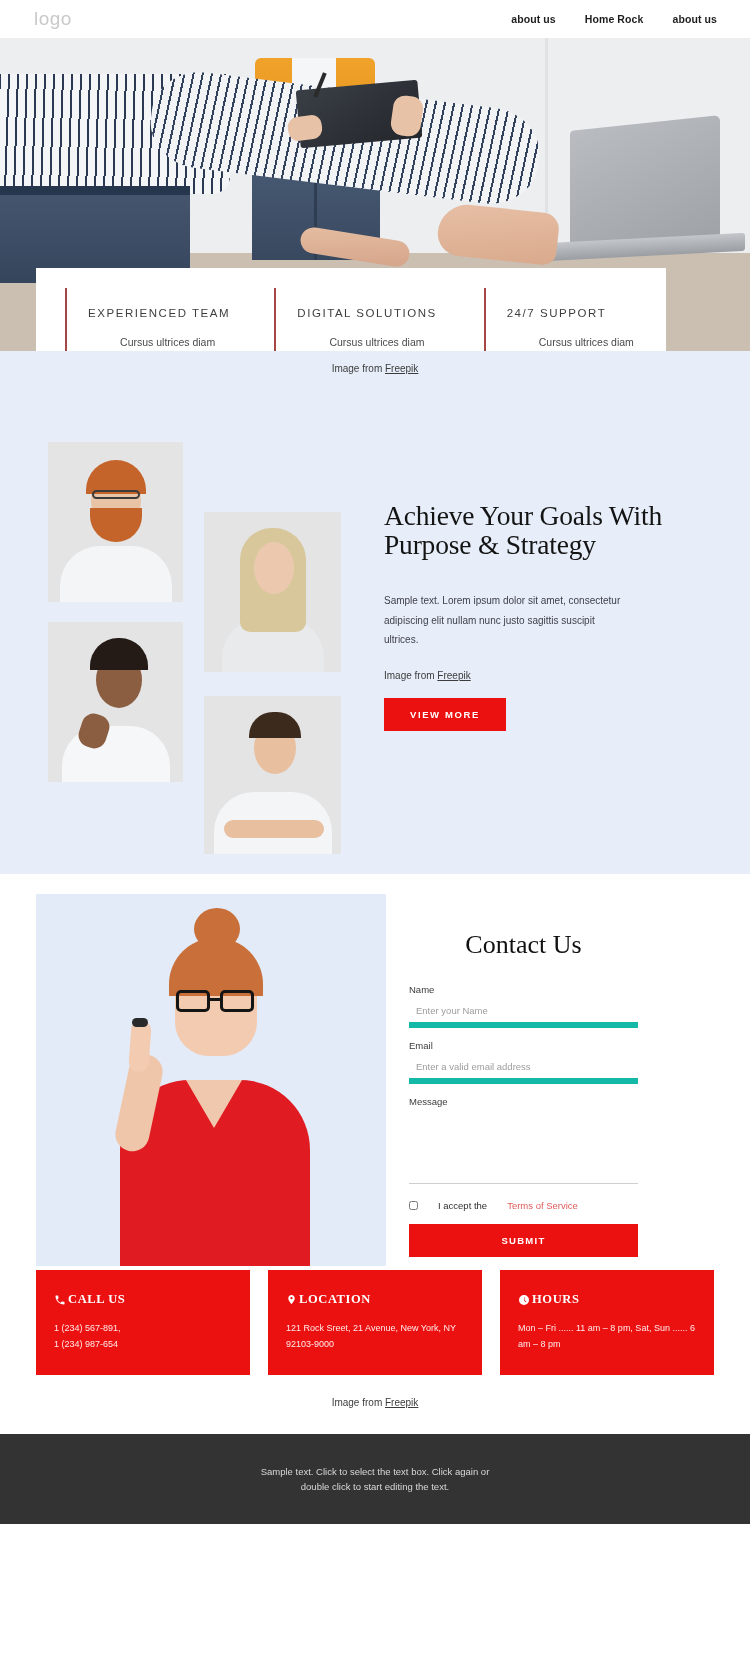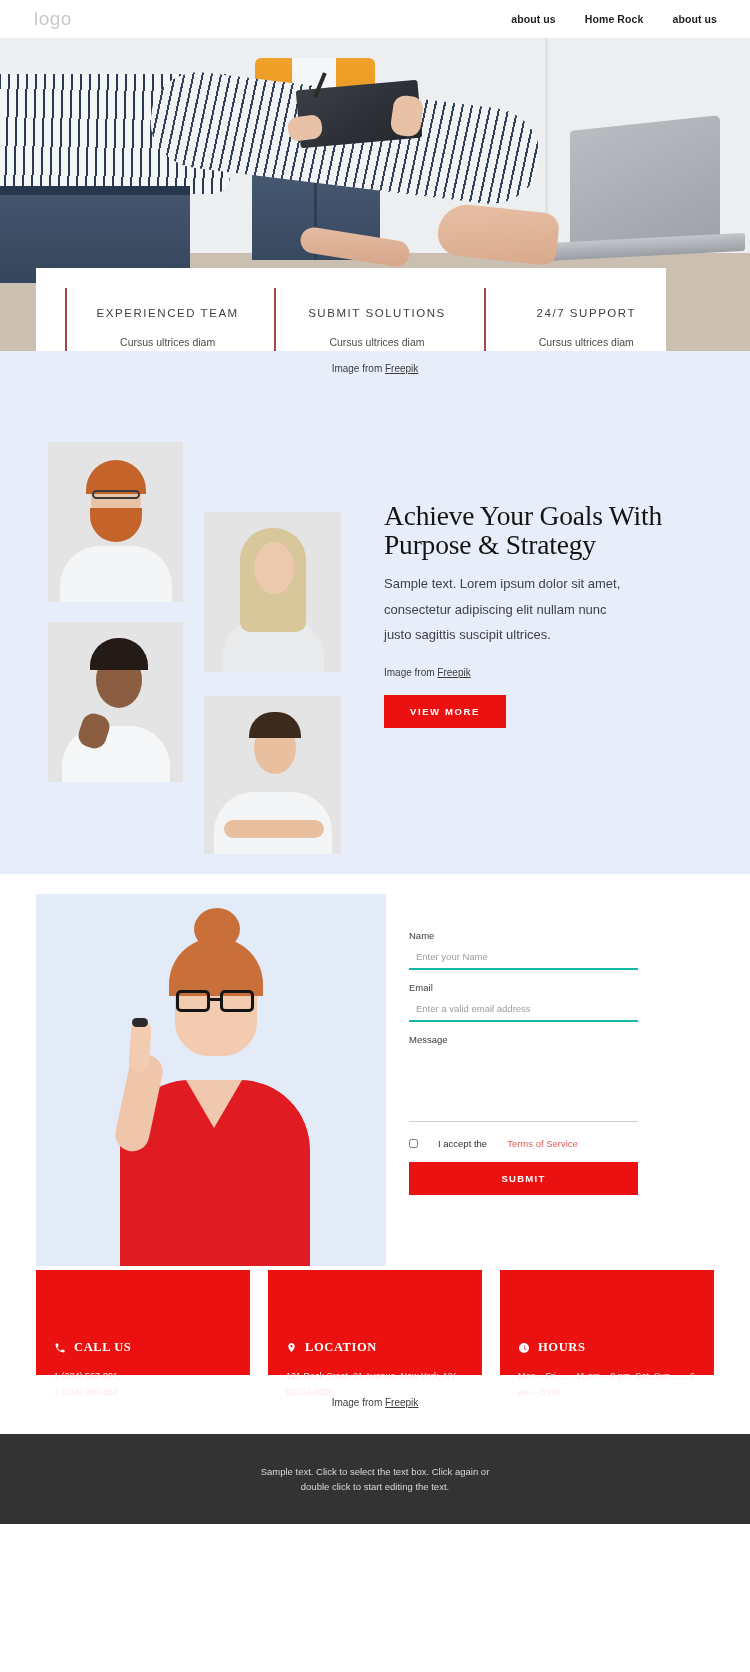--- a/index.html
+++ b/index.html
@@ -159,21 +159,20 @@
     height: 79px;
     display:flex; flex-direction:column; justify-content:center;
   }
   .feature-col:first-child { margin-left: 29px; }
   .feature-title {
     font-size: 11.5px;
     letter-spacing: 1.55px;
     color: #3e3e3e;
     font-weight: 400;
     margin-bottom: 17px;
-    text-align: center;
   }
   .feature-sub {
     font-size: 10.5px;
     color: #4a4a4a;
     font-weight: 400;
     text-align: center;
   }
 
   
   .band-blue { background:#e7eef9; width:750px; }
@@ -213,24 +212,24 @@
   }
   .team-h2 {
     font-family:"Liberation Serif", serif;
     font-size: 27.5px;
     line-height: 1.06;
     color:#141414;
     font-weight: 400;
     letter-spacing:-0.2px;
   }
   .team-p {
-    font-size: 13px;
+    font-size: 10px;
     line-height: 1.95;
     color:#40404a;
-    margin-top: 12px;
+    margin-top: 32px;
     width: 246px;
   }
   .team-credit {
     font-size:10px;
     color:#3c3c3c;
     margin-top: 20px;
   }
   .btn-red {
     display:inline-flex;
     align-items:center; justify-content:center;
@@ -275,21 +274,21 @@
   .field { margin-bottom: 12px; }
   .field-label {
     font-size:9.5px;
     color:#3a3a3a;
     display:block;
     margin-bottom: 5px;
   }
   .field input {
     width:100%;
     border:none;
-    border-bottom:2px solid #14b8a6;
+    border-bottom:6px solid #14b8a6;
     font-family:"Liberation Sans", sans-serif;
     font-size:9.5px;
     color:#444;
     padding: 3px 0 6px 7px;
     outline:none;
     background:transparent;
   }
   .field textarea {
     width:100%;
     height:72px;
@@ -335,27 +334,26 @@
     margin-top: 2px;
   }
   .info-card {
     flex:1;
     background:#ec1111;
     color:#fff;
     height:105px;
     padding: 22px 18px 0 18px;
   }
   .info-head {
-    display:flex; align-items:center; gap:8px;
+    display:flex; align-items:center; gap:2px;
     font-family:"Liberation Serif", serif;
     font-weight:700;
     font-size:12.5px;
     letter-spacing:0.6px;
     margin-bottom: 14px;
-    margin-top: 48px;
   }
   .info-head svg { flex:none; }
   .info-body {
     font-size:9px;
     line-height:1.75;
     color:#ffe9e9;
   }
 
   .bottom-credit {
     text-align:center;
@@ -419,21 +417,21 @@
       <div class="finger"></div>
       <div class="hand"></div>
     </div>
 
     <div class="feature-card">
       <div class="feature-col">
         <div class="feature-title">EXPERIENCED TEAM</div>
         <div class="feature-sub">Cursus ultrices diam</div>
       </div>
       <div class="feature-col">
-        <div class="feature-title">SUBMIT SOLUTIONS</div>
+        <div class="feature-title">DIGITAL SOLUTIONS</div>
         <div class="feature-sub">Cursus ultrices diam</div>
       </div>
       <div class="feature-col">
         <div class="feature-title">24/7 SUPPORT</div>
         <div class="feature-sub">Cursus ultrices diam</div>
       </div>
     </div>
   </div>
 
   <div class="band-blue">
@@ -492,20 +490,21 @@
         <div style="position:absolute;left:158px;top:14px;width:46px;height:42px;background:#c9703a;border-radius:50%;"></div>
         <div style="position:absolute;left:140px;top:96px;width:34px;height:22px;border:3px solid #141414;border-radius:5px;"></div>
         <div style="position:absolute;left:184px;top:96px;width:34px;height:22px;border:3px solid #141414;border-radius:5px;"></div>
         <div style="position:absolute;left:173px;top:104px;width:12px;height:3px;background:#141414;"></div>
         <div style="position:absolute;left:86px;top:160px;width:34px;height:98px;background:#f0c6ab;border-radius:18px;transform:rotate(12deg);"></div>
         <div style="position:absolute;left:94px;top:126px;width:20px;height:52px;background:#f3cbb1;border-radius:10px;transform:rotate(4deg);"></div>
         <div style="position:absolute;left:96px;top:124px;width:16px;height:9px;background:#2a2a2a;border-radius:6px;"></div>
       </div>
 
       <div class="contact-form">
+        <h2 class="contact-h2">Contact Us</h2>
 
         <div class="field">
           <label class="field-label">Name</label>
           <input type="text" placeholder="Enter your Name" style="">
         </div>
 
         <div class="field">
           <label class="field-label">Email</label>
           <input type="text" placeholder="Enter a valid email address" style="">
         </div>

